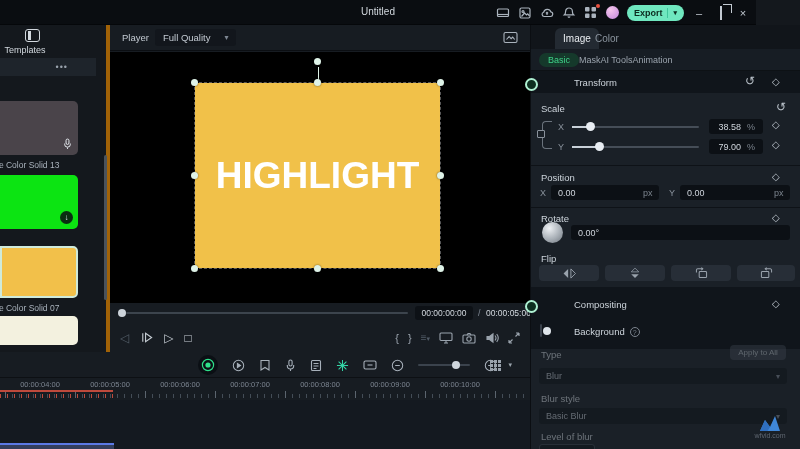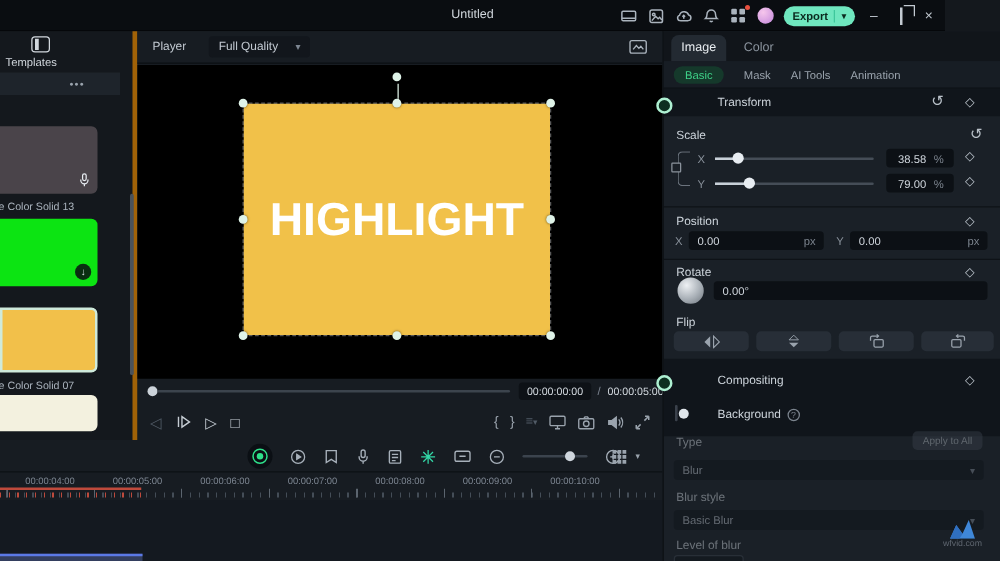--- a/index.html
+++ b/index.html
@@ -33,21 +33,21 @@
 .swatch.sel{border:2px solid #cfeadb}
 .sw-label{position:absolute;left:0;width:100px;font-size:8.5px;color:#aab3bd;margin-left:-3px;white-space:nowrap}
 .mic-badge{position:absolute;right:6px;bottom:5px;color:#e8edf2}
 .dl-badge{position:absolute;right:5px;bottom:5px;width:13px;height:13px;border-radius:50%;background:rgba(10,14,18,.85);color:#dfe5ea;font-size:8px;display:flex;align-items:center;justify-content:center}
 .sb-scroll{position:absolute;left:104px;top:130px;width:3px;height:145px;border-radius:2px;background:#4a525b}
 
 
 .player{position:absolute;left:110px;top:25px;width:420px;height:327px;background:#171c22}
 .player-bar{position:absolute;left:0;top:0;width:420px;height:26px;background:#171c22;border-bottom:1px solid #0b0e12;display:flex;align-items:center}
 .pb-label{margin-left:12px;font-size:9.5px;color:#c3cad2}
-.quality-dd{margin-left:18px;display:flex;align-items:center;gap:14px;font-size:9.5px;color:#c3cad2;background:#12161c;border-radius:3px;padding:3px 8px}
+.quality-dd{margin-left:6px;display:flex;align-items:center;gap:14px;font-size:9.5px;color:#c3cad2;background:#12161c;border-radius:3px;padding:3px 8px}
 .chev{color:#7d8692;font-size:8px}
 .scope-ic{position:absolute;right:12px;top:6px;color:#aab3bd}
 .canvas{position:absolute;left:0;top:27px;width:420px;height:251px;background:#000}
 .clip-rect{position:absolute;left:85px;top:31px;width:245px;height:185px;display:flex;align-items:center;justify-content:center;outline:1px dashed rgba(255,255,255,.35)}
 .hl-text{font-size:37px;font-weight:800;color:#fff;letter-spacing:0px;font-family:"Liberation Sans",sans-serif}
 .hdl{position:absolute;width:7px;height:7px;border-radius:50%;background:#dff3e8;box-shadow:0 0 2px rgba(0,0,0,.6)}
 .rot-line{position:absolute;left:50%;top:-16px;width:1px;height:14px;background:#dff3e8}
 .progress-row{position:absolute;left:0;top:278px;width:420px;height:20px}
 .pg-handle{position:absolute;left:8px;top:6px;width:8px;height:8px;border-radius:50%;background:#ccd3da}
 .pg-line{position:absolute;left:16px;top:9px;width:282px;height:2px;background:#3c444d;border-radius:1px}
@@ -79,23 +79,23 @@
   background:repeating-linear-gradient(to right,#5c656f 0 1px,transparent 1px 70px)}
 .red-range{position:absolute;left:0;top:12px;width:113px;height:8px;border-top:2px solid #bf4a3c;
   background:repeating-linear-gradient(to right,#bf4a3c 0 1px,transparent 1px 7px);background-size:100% 4px;background-position:0 2px;background-repeat:no-repeat}
 .tl-body{position:absolute;left:0;top:48px;width:530px;height:49px;background:#141920}
 .clip{position:absolute;left:0;bottom:0;width:114px;height:6px;background:#333e5e;border-top:2px solid #5b79e6}
 
 
 .inspector{position:absolute;left:530px;top:25px;width:270px;height:424px;background:#1a2027;border-left:1px solid #0b0e12}
 .insp-tabs{position:absolute;left:0;top:0;width:270px;height:24px;background:#11151a}
 .tab{position:absolute;top:3px;height:21px;display:flex;align-items:center;justify-content:center;font-size:10px}
-.tab.active{left:6px;width:44px;background:#232a32;border-radius:6px 6px 0 0;color:#e9edf1}
+.tab.active{left:24px;width:44px;background:#232a32;border-radius:6px 6px 0 0;color:#e9edf1}
 .tab.plain{left:56px;width:40px;color:#8b949e}
-.subtabs{position:absolute;left:0;top:24px;width:270px;height:22px;background:#171d24;border-bottom:1px solid #0d1115;display:flex;align-items:center;gap:16px;padding-left:8px}
+.subtabs{position:absolute;left:0;top:24px;width:270px;height:22px;background:#171d24;border-bottom:1px solid #0d1115;display:flex;align-items:center;padding-left:8px}
 .pill{background:#15392b;color:#3ed389;border-radius:9px;padding:2px 9px;font-size:9px}
 .subtab{color:#9aa3ad;font-size:9px}
 .band{position:absolute;left:0;width:270px;background:#10151b}
 .toggle{width:26px;height:13px;border-radius:7px;position:relative}
 .toggle.on{background:#1fb06f}
 .toggle.on:before{content:"";position:absolute;right:2px;top:2px;width:9px;height:9px;border-radius:50%;background:#0d2f20;border:2px solid #aef0d2}
 .toggle.off{background:#242b33;border:1px solid #3a414b}
 .toggle.off:before{content:"";position:absolute;left:2px;top:1.5px;width:8px;height:8px;border-radius:50%;background:#dfe5ea}
 .row-label{font-size:9.5px;color:#cdd4db}
 .g-reset{color:#b9c1c9;font-size:12px;line-height:10px}

